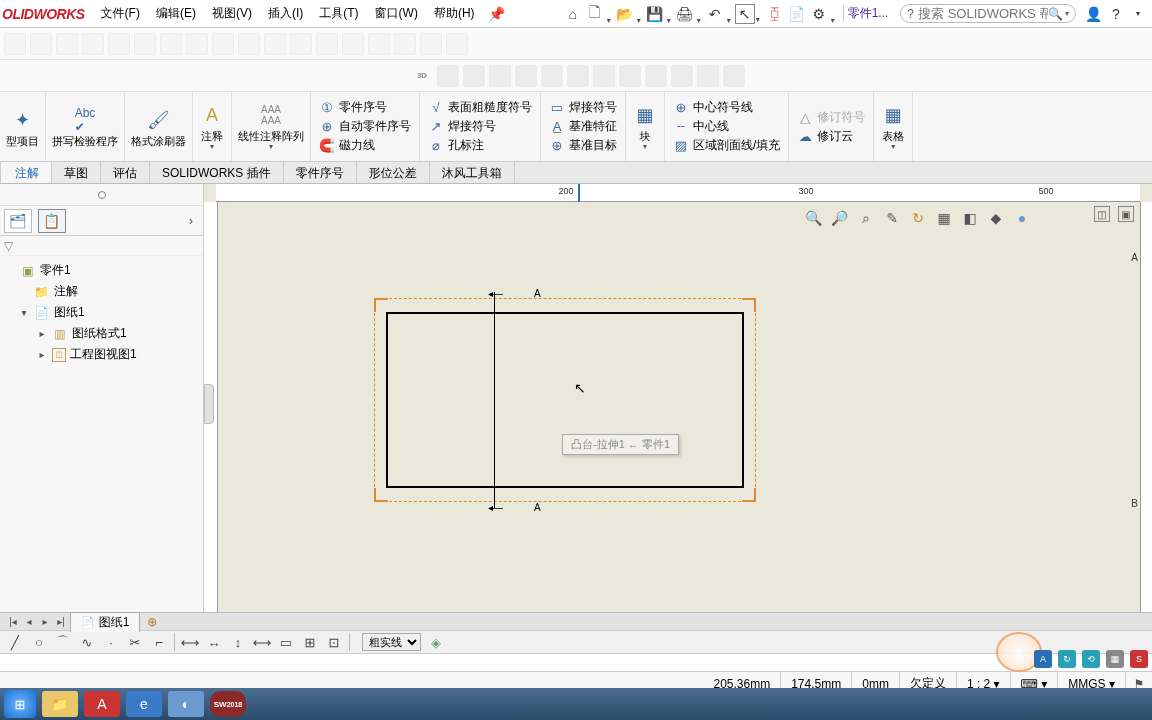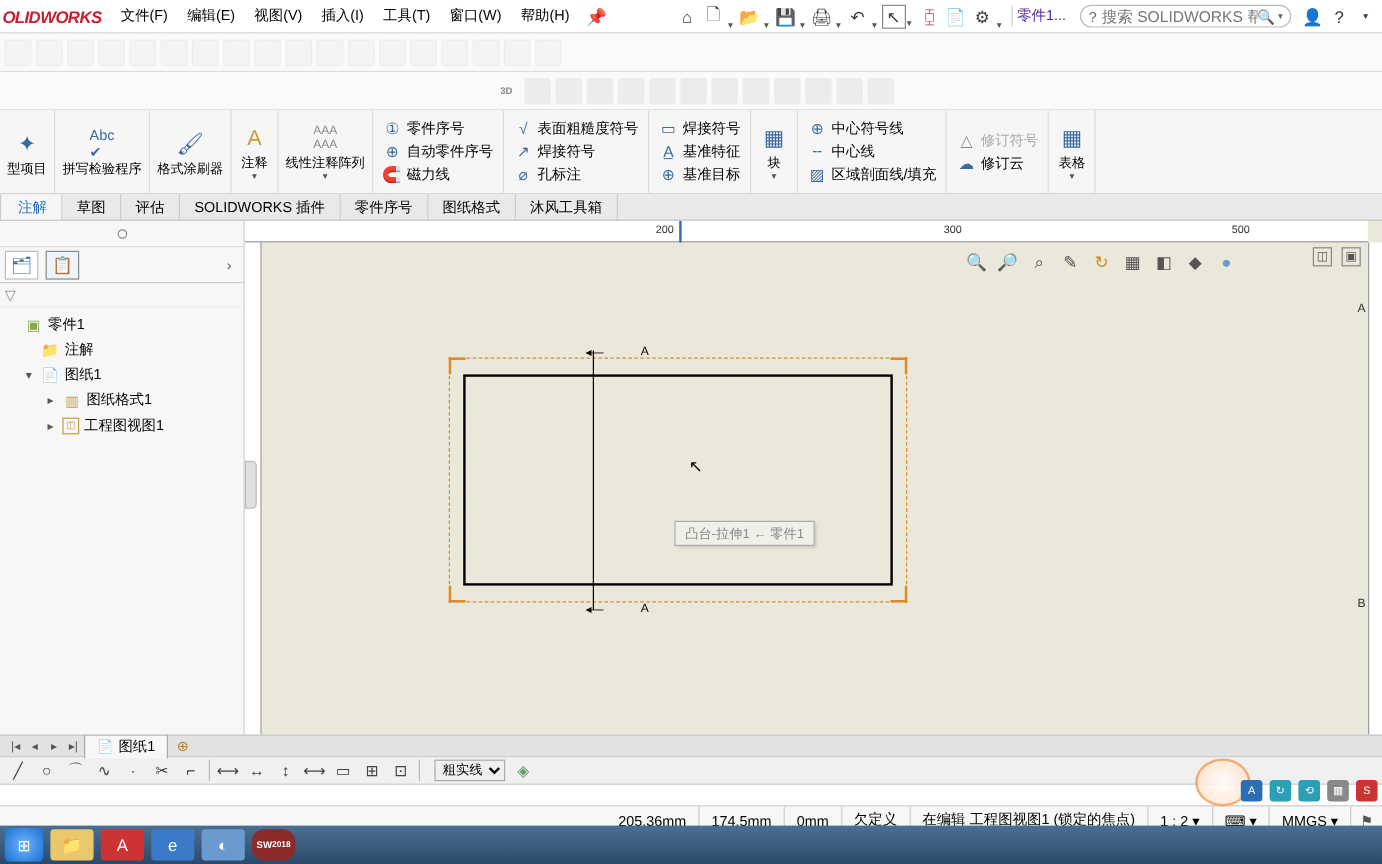--- a/index.html
+++ b/index.html
@@ -64,21 +64,21 @@
 .tnode.l2 { padding-left: 18px; }
 .tnode.l3 { padding-left: 36px; }
 .ti.part { color: #8aa84a; }
 .ti.folder { color: #c89b4a; }
 .ti.sheet { color: #4a88c8; }
 .ti.fmt { color: #c89b4a; }
 .ti.view { color: #c89b4a; border: 1px solid #c89b4a; font-size: 8px; width: 14px; height: 14px; }
 
 
 .canvas-wrap { flex: 1; position: relative; background: #e9e8da; overflow: hidden; }
-.ruler-h { position: absolute; top: 0; left: 0; right: 12px; height: 18px; background: #fff; border-bottom: 1px solid #999; z-index: 3; }
+.ruler-h { position: absolute; top: 0; left: 12px; right: 12px; height: 18px; background: #fff; border-bottom: 1px solid #999; z-index: 3; }
 .ruler-h .tick { position: absolute; top: 2px; font-size: 9px; color: #333; transform: translateX(-50%); }
 .ruler-h .cursor-mark { position: absolute; top: 0; height: 18px; width: 2px; background: #2a6fb5; }
 .ruler-v { position: absolute; top: 18px; right: 0; bottom: 0; width: 12px; background: #fff; border-left: 1px solid #999; z-index: 3; }
 .paper-left-edge { position: absolute; top: 18px; left: 0; bottom: 0; width: 14px; background: #fff; border-right: 1px solid #999; z-index: 2; }
 .paper { position: absolute; top: 18px; left: 14px; right: 12px; bottom: 0; background: #e9e8da; }
 .sheet-label-r { position: absolute; right: 2px; font-size: 10px; color: #333; }
 
 
 .hud { position: absolute; top: 24px; right: 120px; display: flex; gap: 6px; z-index: 5; }
 .hud .hb { width: 20px; height: 20px; display: flex; align-items: center; justify-content: center; color: #555; font-size: 14px; cursor: pointer; }
@@ -317,21 +317,21 @@
     <div style="font-size:8px;color:#555">▾</div>
   </div>
 </div>
 
 <div class="tabs">
   <div class="tab active">注解</div>
   <div class="tab">草图</div>
   <div class="tab">评估</div>
   <div class="tab">SOLIDWORKS 插件</div>
   <div class="tab">零件序号</div>
-  <div class="tab">图纸格式</div>
+  <div class="tab">形位公差</div>
   <div class="tab">沐风工具箱</div>
 </div>
 
 <div class="main">
   <div class="sidebar">
     <div class="side-top">
         <span class="dot"></span>
       </div>
     <div class="side-tabs">
       <div class="side-tab">🗂</div>
@@ -451,21 +451,20 @@
   <span class="dt sep"></span>
   <select class="linestyle"><option>粗实线</option></select>
   <span class="dt" style="color:#6aa06a">◈</span>
 </div>
 
 <div class="statusbar">
   <div class="cell">205.36mm</div>
   <div class="cell">174.5mm</div>
   <div class="cell">0mm</div>
   <div class="cell">欠定义</div>
-  <div class="cell">在编辑 工程图视图1 (锁定的焦点)</div>
   <div class="cell"><span>1 : 2</span>&nbsp;▾</div>
   <div class="cell">⌨ ▾</div>
   <div class="cell"><span>MMGS</span>&nbsp;▾</div>
   <div class="cell" style="padding:0 4px">
       <span class="ricon2">⚑</span>
     </div>
 </div>
 
 <div class="right-badges">
   <div class="b blue">A</div>

